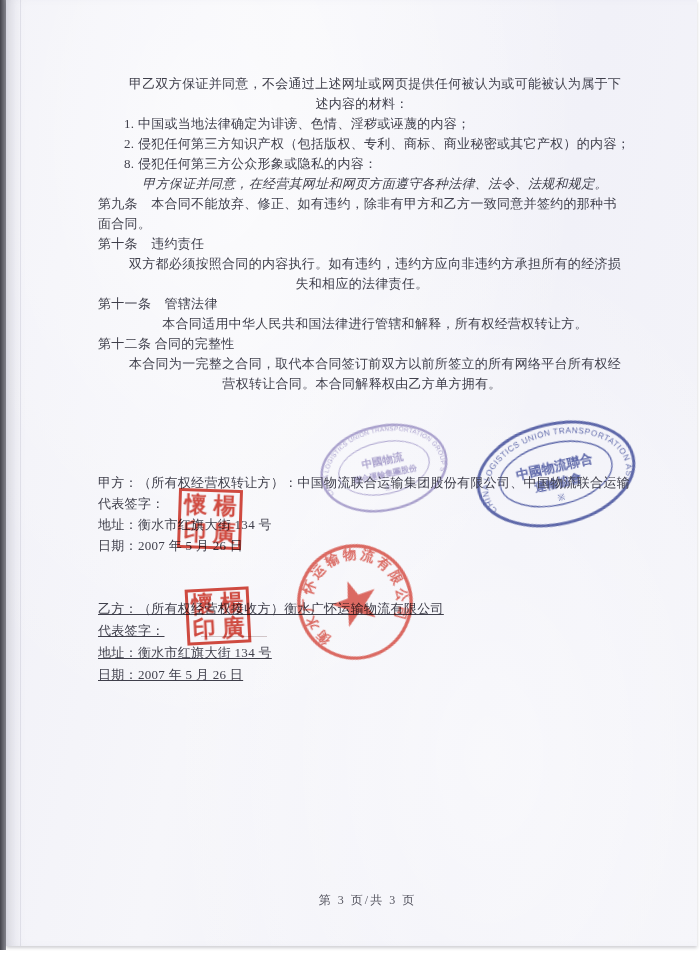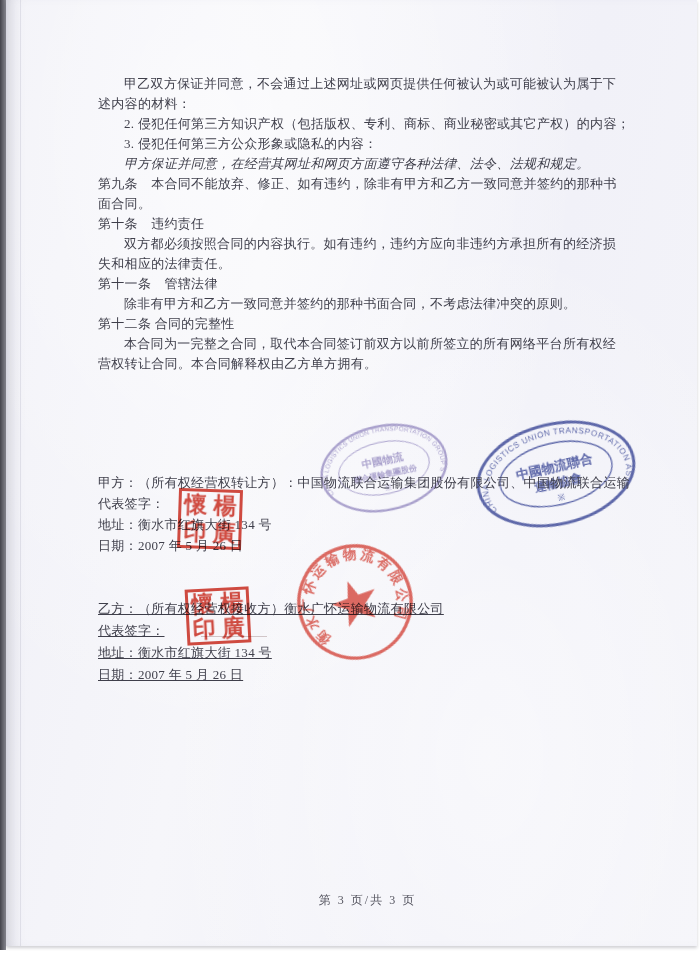--- a/index.html
+++ b/index.html
@@ -11,21 +11,21 @@
            radial-gradient(ellipse at 70% 80%, rgba(255,255,255,.5), rgba(255,255,255,0) 50%),
            linear-gradient(100deg,#f0f0f7 0%,#f6f6fa 35%,#f1f1f8 70%,#f4f4f9 100%);
          box-shadow:0 2px 3px rgba(40,40,60,.22), inset 14px 0 16px -12px rgba(70,70,95,.28);}
   .edge-left{position:absolute;left:0;top:0;width:6px;height:950px;
              background:linear-gradient(to right,#42424a,#8a8a92);}
   .fold{position:absolute;left:14px;top:0;width:1px;height:946px;background:rgba(110,110,140,.14);}
 
   .clauses{position:absolute;left:92px;top:74px;width:528px;
            font-size:13px;line-height:20px;color:#3f3f4b;letter-spacing:.3px;}
   .clauses p{margin:0;}
-  .indent{text-indent:2em;}
+  .indent{text-indent:2em;text-align:center;}
   .list{padding-left:2em;white-space:nowrap;}
   .mt1{margin-top:10px;font-style:italic;}
   .mt2{margin-top:7px;}
 
   .sig{position:absolute;left:92px;font-size:13px;color:#3f3f4b;letter-spacing:.3px;}
   .sig div{white-space:nowrap;}
   .sig-a{top:472px;line-height:21px;}
   .sig-b{top:598px;line-height:22px;text-decoration:underline;}
 
   .footer{position:absolute;left:16px;top:864px;width:691px;text-align:center;
@@ -49,28 +49,29 @@
 </head>
 <body>
 
 <div class="scan">
   <div class="edge-left"></div>
   <div class="paper">
     <div class="fold"></div>
 
     <div class="clauses">
       <p class="indent">甲乙双方保证并同意，不会通过上述网址或网页提供任何被认为或可能被认为属于下述内容的材料：</p>
+      <p class="list">1. 中国或当地法律确定为诽谤、色情、淫秽或诬蔑的内容；</p>
       <p class="list">2. 侵犯任何第三方知识产权（包括版权、专利、商标、商业秘密或其它产权）的内容；</p>
-      <p class="list">3. 侵犯任何第三方公众形象或隐私的内容：</p>
+      <p class="list">8. 侵犯任何第三方公众形象或隐私的内容：</p>
       <p class="indent mt1">甲方保证并同意，在经营其网址和网页方面遵守各种法律、法令、法规和规定。</p>
       <p>第九条　本合同不能放弃、修正、如有违约，除非有甲方和乙方一致同意并签约的那种书面合同。</p>
       <p class="mt2">第十条　违约责任</p>
       <p class="indent">双方都必须按照合同的内容执行。如有违约，违约方应向非违约方承担所有的经济损失和相应的法律责任。</p>
       <p>第十一条　管辖法律</p>
-      <p class="indent">除非有甲方和乙方一致同意并签约的那种书面合同，不考虑法律冲突的原则。</p>
+      <p class="indent">本合同适用中华人民共和国法律进行管辖和解释，所有权经营权转让方。</p>
       <p>第十二条 合同的完整性</p>
       <p class="indent">本合同为一完整之合同，取代本合同签订前双方以前所签立的所有网络平台所有权经营权转让合同。本合同解释权由乙方单方拥有。</p>
     </div>
 
     <svg class="stamp ovalA" viewBox="0 0 132 90">
       <ellipse cx="66" cy="45" rx="63" ry="42" fill="none" stroke="#9185bf" stroke-width="2.4"></ellipse>
       <ellipse cx="66" cy="45" rx="46" ry="26" fill="none" stroke="#9185bf" stroke-width="1"></ellipse>
       <path id="ovalA-path" d="M 13 62 A 57 39 0 1 1 119 62" fill="none"></path>
       <text font-size="6.4" letter-spacing="0.2" fill="#9185bf" font-family="Liberation Sans, sans-serif">
         <textPath href="#ovalA-path" startOffset="1%">CHINA LOGISTICS UNION TRANSPORTATION GROUP SHARES UNITED</textPath>

